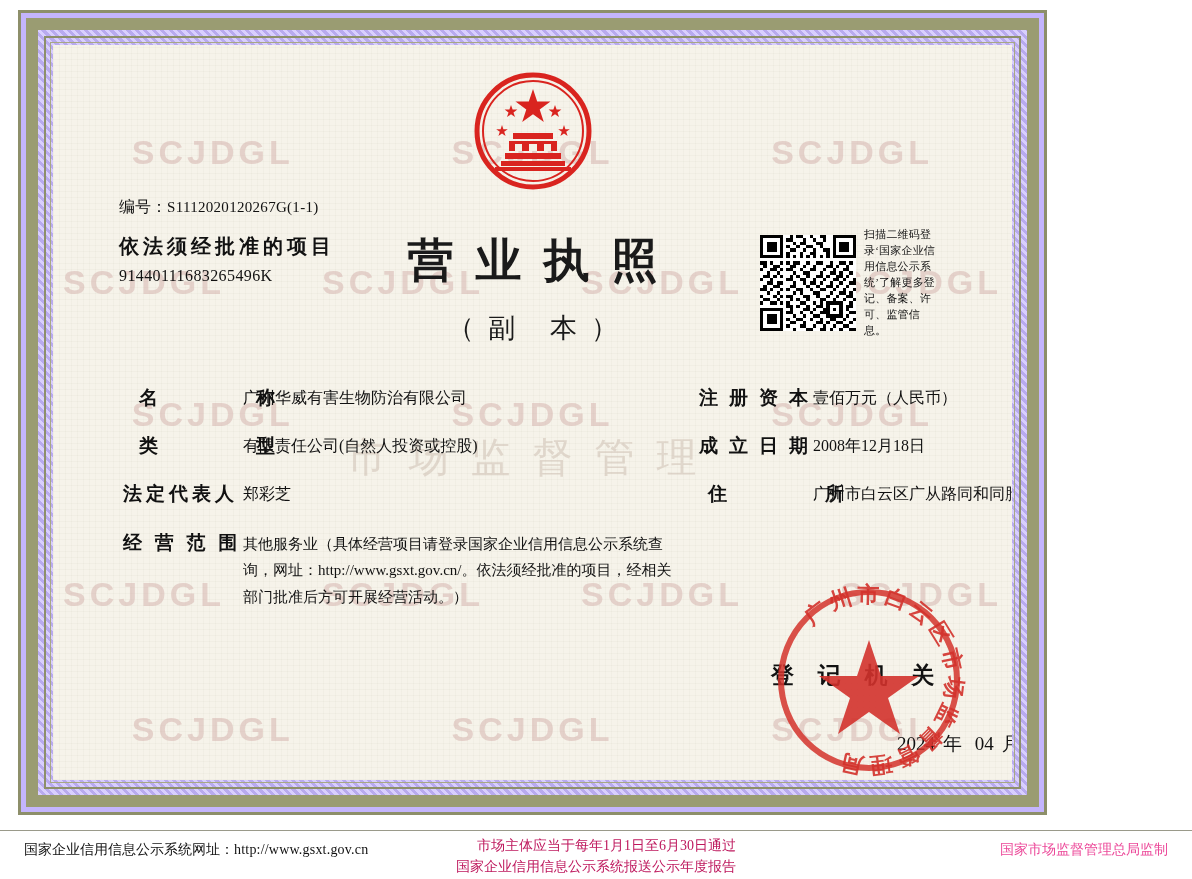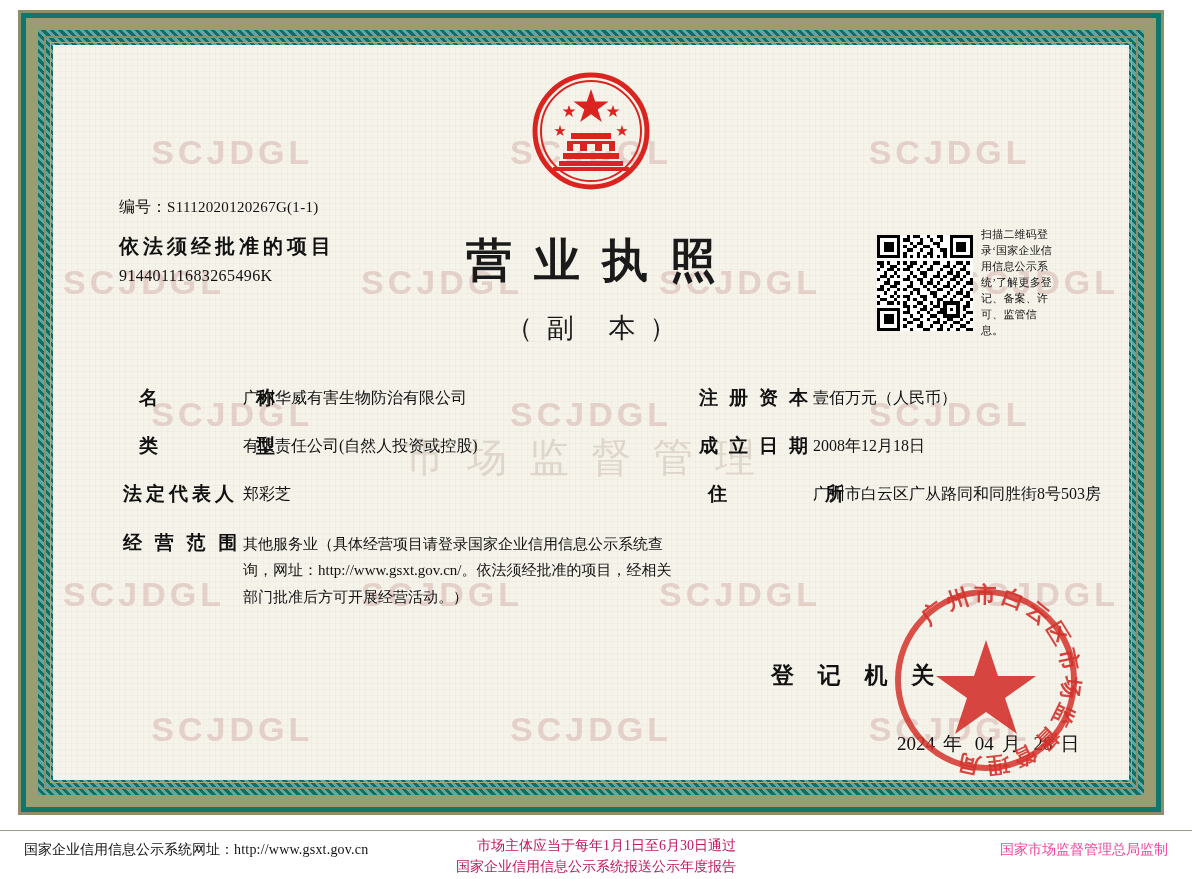--- a/index.html
+++ b/index.html
@@ -20,23 +20,23 @@
     left: 0; top: 0;
     width: 1192px;
     height: 879px;
   }
 
   
   .cert {
     position: absolute;
     left: 18px;
     top: 10px;
-    width: 1146px;
+    width: 1029px;
     height: 805px;
-    background: #0f766e;
+    background: #c4b5fd;
     box-sizing: border-box;
   }
   .border-outer {
     position: absolute;
     left: 0; top: 0; right: 0; bottom: 0;
     border: 3px solid #8d8f6a;
     box-sizing: border-box;
   }
   .border-mid {
     position: absolute;

